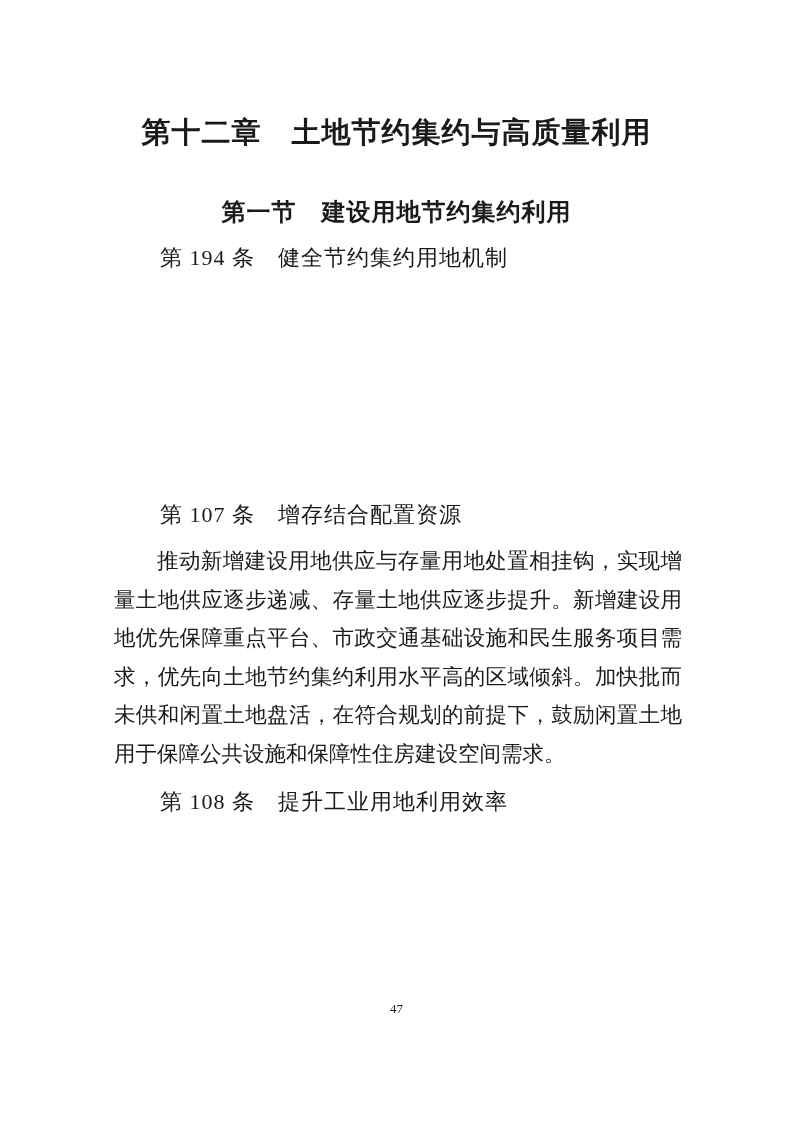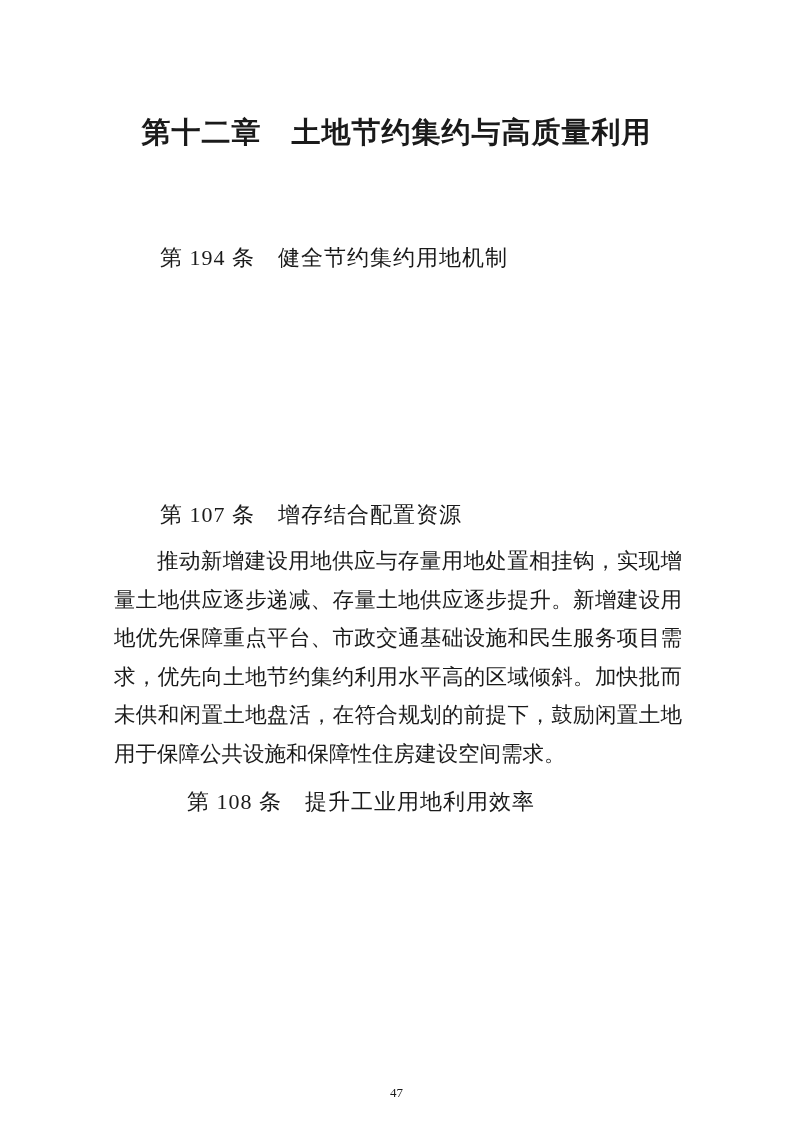--- a/index.html
+++ b/index.html
@@ -46,54 +46,55 @@
     position: absolute;
     left: 160px;
     font-size: 22px;
     line-height: 30px;
     font-weight: normal;
     letter-spacing: 1px;
     font-family: "Liberation Serif", serif;
   }
   .article-heading.h1 { top: 243px; }
   .article-heading.h2 { top: 500px; }
-  .article-heading.h3 { top: 787px; margin-left: 27px; }
+  .article-heading.h3 { top: 787px; }
   .body-para {
     position: absolute;
     left: 114px;
     width: 568px;
     font-size: 21.5px;
     line-height: 38.6px;
     text-align: justify;
     text-justify: inter-character;
     text-indent: 2em;
     word-break: break-all;
     font-family: "Liberation Serif", serif;
   }
   .body-para.p1 { top: 287px; }
   .body-para.p2 { top: 542px; }
   .body-para.p3 { top: 831px; }
   .page-number {
     position: absolute;
-    top: 1084px;
+    top: 1000px;
     left: 0;
     width: 100%;
     text-align: center;
     font-size: 13px;
     line-height: 18px;
     font-family: "Liberation Serif", serif;
   }
 </style>
 </head>
 <body>
 
 <div class="page">
 
   <div class="chapter-title">第十二章　土地节约集约与高质量利用</div>
 
+  <div class="section-title">第一节　建设用地节约集约利用</div>
 
   <div class="article-heading h1">第 194 条　健全节约集约用地机制</div>
 
 
   <div class="article-heading h2">第 107 条　增存结合配置资源</div>
 
   <div class="body-para p2">推动新增建设用地供应与存量用地处置相挂钩，实现增量土地供应逐步递减、存量土地供应逐步提升。新增建设用地优先保障重点平台、市政交通基础设施和民生服务项目需求，优先向土地节约集约利用水平高的区域倾斜。加快批而未供和闲置土地盘活，在符合规划的前提下，鼓励闲置土地用于保障公共设施和保障性住房建设空间需求。</div>
 
   <div class="article-heading h3">第 108 条　提升工业用地利用效率</div>
 

